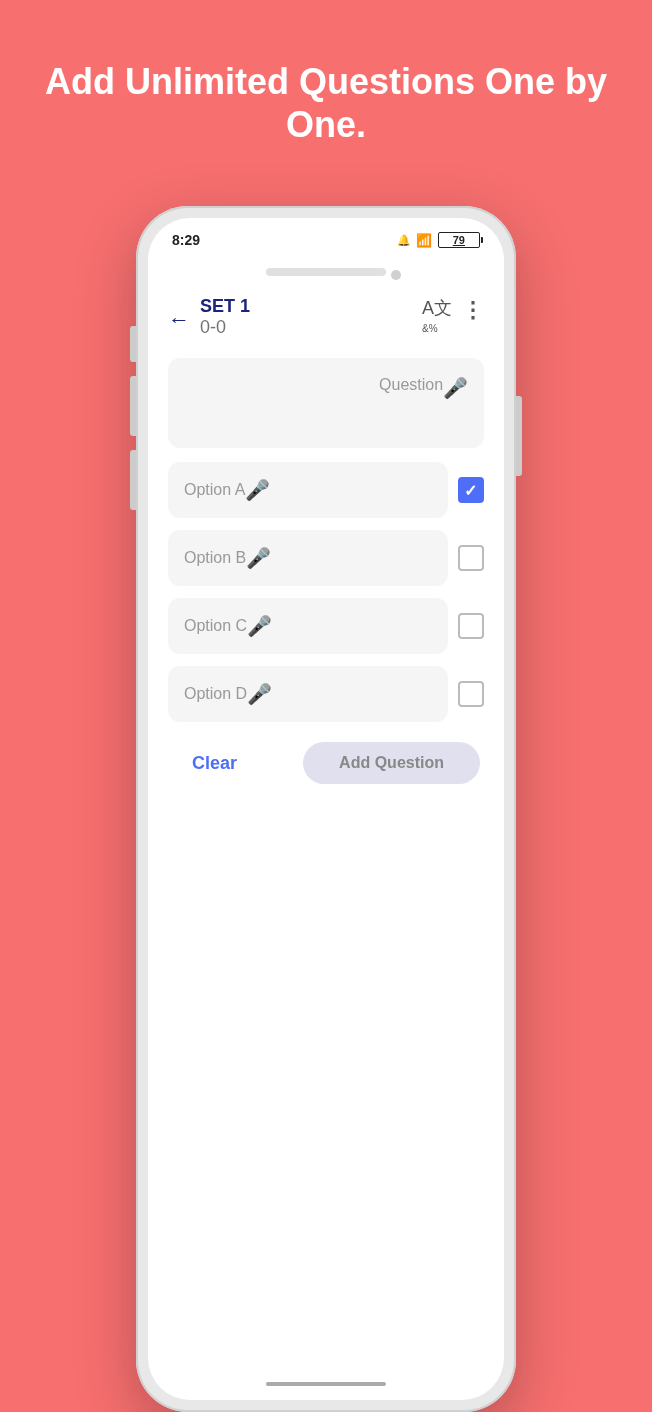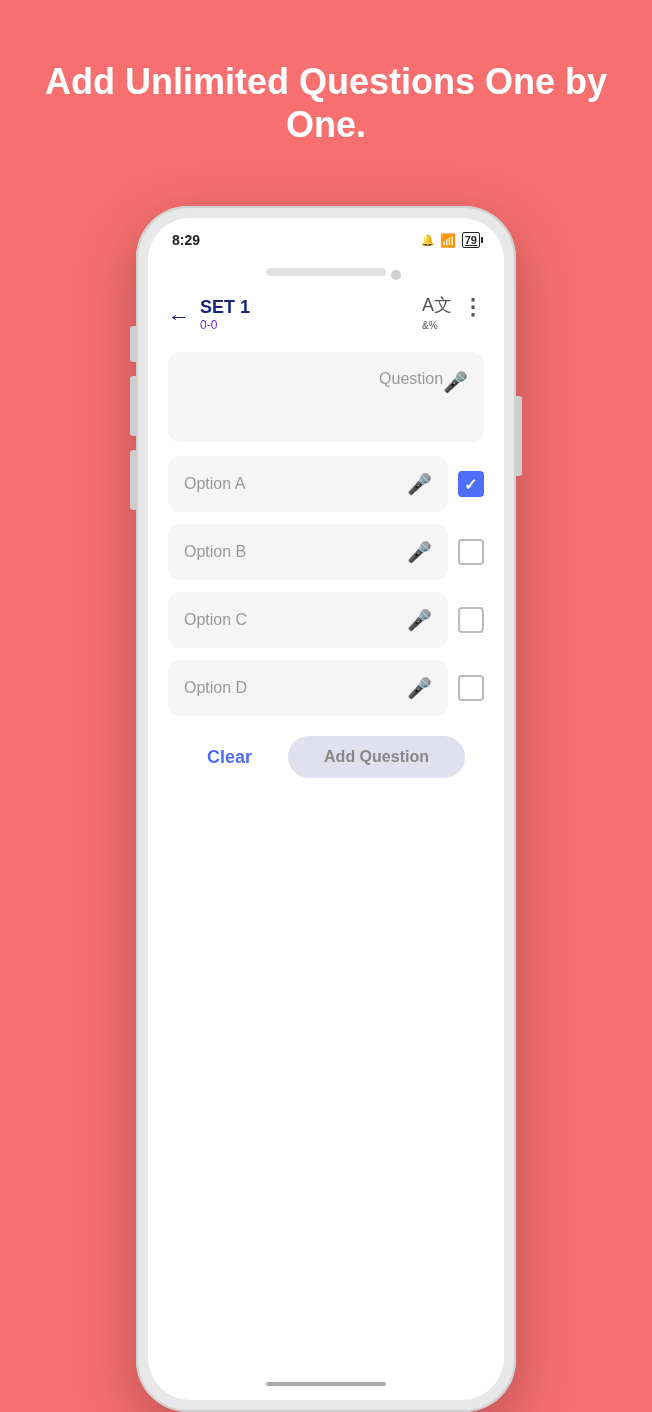--- a/index.html
+++ b/index.html
@@ -107,21 +107,21 @@
     }
     .status-icons span {
       font-size: 11px;
       color: #222;
     }
     .battery-icon {
       display: inline-flex;
       align-items: center;
       border: 1.5px solid #222;
       border-radius: 2px;
-      padding: 1px 2px;
+      padding: 1px 14px;
       font-size: 9px;
       color: #222;
       font-weight: 600;
       position: relative;
       text-decoration: underline;
     }
     .battery-icon::after {
       content: '';
       position: absolute;
       right: -4px;
@@ -172,22 +172,22 @@
     .header-title-block {
       flex: 1;
       margin-left: 10px;
     }
     .header-title {
       font-size: 18px;
       font-weight: 800;
       color: #1a237e;
     }
     .header-subtitle {
-      font-size: 12px;
-      color: #6d28d9;
+      font-size: 18px;
+      color: #737373;
     }
     .header-actions {
       display: flex;
       align-items: flex-start;
       gap: 10px;
     }
     .translate-icon {
       font-size: 18px;
       color: #555;
       line-height: 1;
@@ -236,21 +236,20 @@
       gap: 10px;
       margin-bottom: 12px;
     }
     .option-field {
       flex: 1;
       background: #f5f5f5;
       border-radius: 12px;
       padding: 16px 16px;
       display: flex;
       align-items: center;
-      justify-content: space-between;
     }
     .option-placeholder {
       font-size: 16px;
       color: #999;
     }
     .checkbox {
       width: 26px;
       height: 26px;
       border: 2px solid #bbb;
       border-radius: 4px;
@@ -269,21 +268,21 @@
       content: '✓';
       color: white;
       font-size: 16px;
       font-weight: 700;
     }
 
     
     .buttons-row {
       display: flex;
       align-items: center;
-      justify-content: center;
+      justify-content: space-between;
       margin-top: 20px;
       padding: 0 4px;
       gap: 16px;
     }
     .clear-btn {
       font-size: 18px;
       font-weight: 600;
       color: #4f6ef7;
       cursor: pointer;
       padding: 10px 20px;

